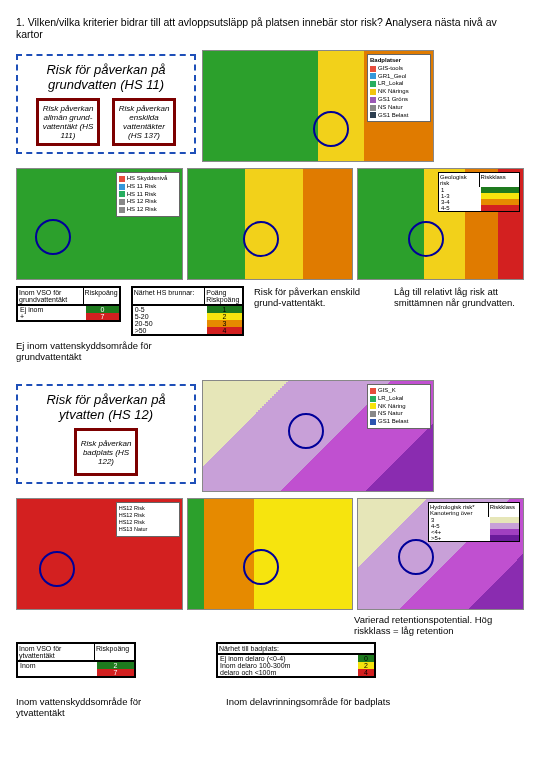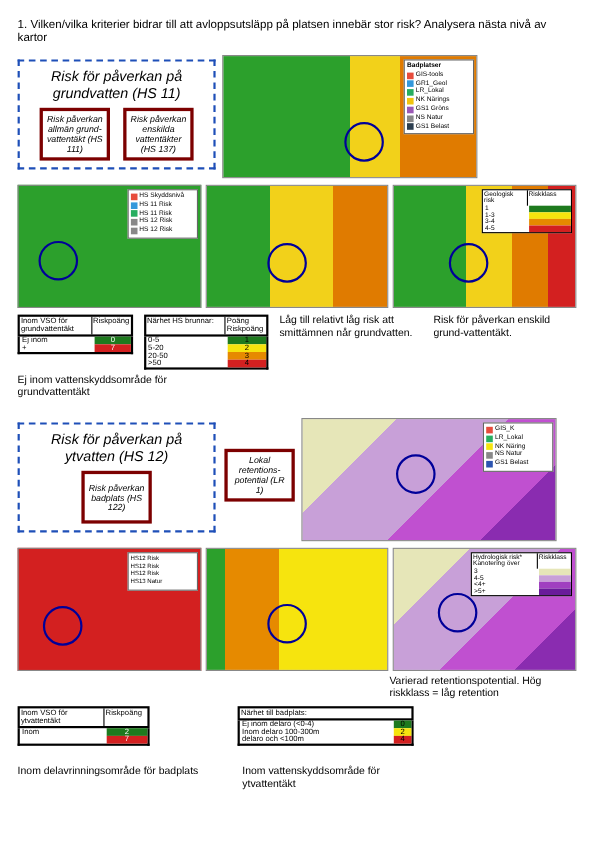--- a/index.html
+++ b/index.html
@@ -266,39 +266,36 @@
           <div style="flex:2;padding:0 2px">20-50</div>
           <div style="flex:1;background:#e68a00;text-align:center">3</div>
         </div>
       <div style="display:flex">
           <div style="flex:2;padding:0 2px">&gt;50</div>
           <div style="flex:1;background:#d32020;text-align:center">4</div>
         </div>
     </div>
   </div>
 
+  <div class="comment">Risk för påverkan enskild grund-vattentäkt.</div>
   <div class="comment">Låg till relativt låg risk att smittämnen når grundvatten.</div>
-  <div class="comment">Risk för påverkan enskild grund-vattentäkt.</div>
 </div>
 
 <div class="caption" style="max-width:160px">Ej inom vattenskyddsområde för grundvattentäkt</div>
 
 <div class="section-gap"></div>
 
 <div class="top-flex">
 
-  <div style="display:flex; align-items:flex-start; gap:8px;">
+  <div style="display:flex; align-items:center; gap:8px;">
     <div class="dashed-group" style="width:180px">
       <div class="group-title">Risk för påverkan på ytvatten (HS 12)</div>
       <div class="node-row">
         <div class="node-box">Risk påverkan badplats (HS 122)</div>
       </div>
-    </div>
-    <div style="padding-top:28px">
-      <div class="node-box outside">Lokal retentions-potential (LR 1)</div>
     </div>
   </div>
 
   <div class="map-stub" style="background:linear-gradient(135deg,#e6e6b8 0 25%,#c8a0d8 25% 55%,#c050d0 55% 80%,#8a2cb0 80% 100%)">
     <div class="circle-mark" style="left:85px; top:32px"></div>
     <div class="map-legend legend-right">
       <div class="legend-item">
           <span class="legend-sw" style="background:#e74c3c"></span>
           <span>GIS_K</span>
         </div>
@@ -397,15 +394,15 @@
         </div>
       <div style="display:flex">
           <div style="flex:3;padding:0 2px">delaro och &lt;100m</div>
           <div style="width:16px;background:#d32020;text-align:center">4</div>
         </div>
     </div>
   </div>
 </div>
 
 <div style="display:flex; gap:40px; margin-top:14px">
+  <div class="caption" style="max-width:170px">Inom vattenskyddsområde för ytvattentäkt</div>
   <div class="caption" style="max-width:170px">Inom delavrinningsområde för badplats</div>
-  <div class="caption" style="max-width:170px">Inom vattenskyddsområde för ytvattentäkt</div>
 </div>
 
 </body></html>

